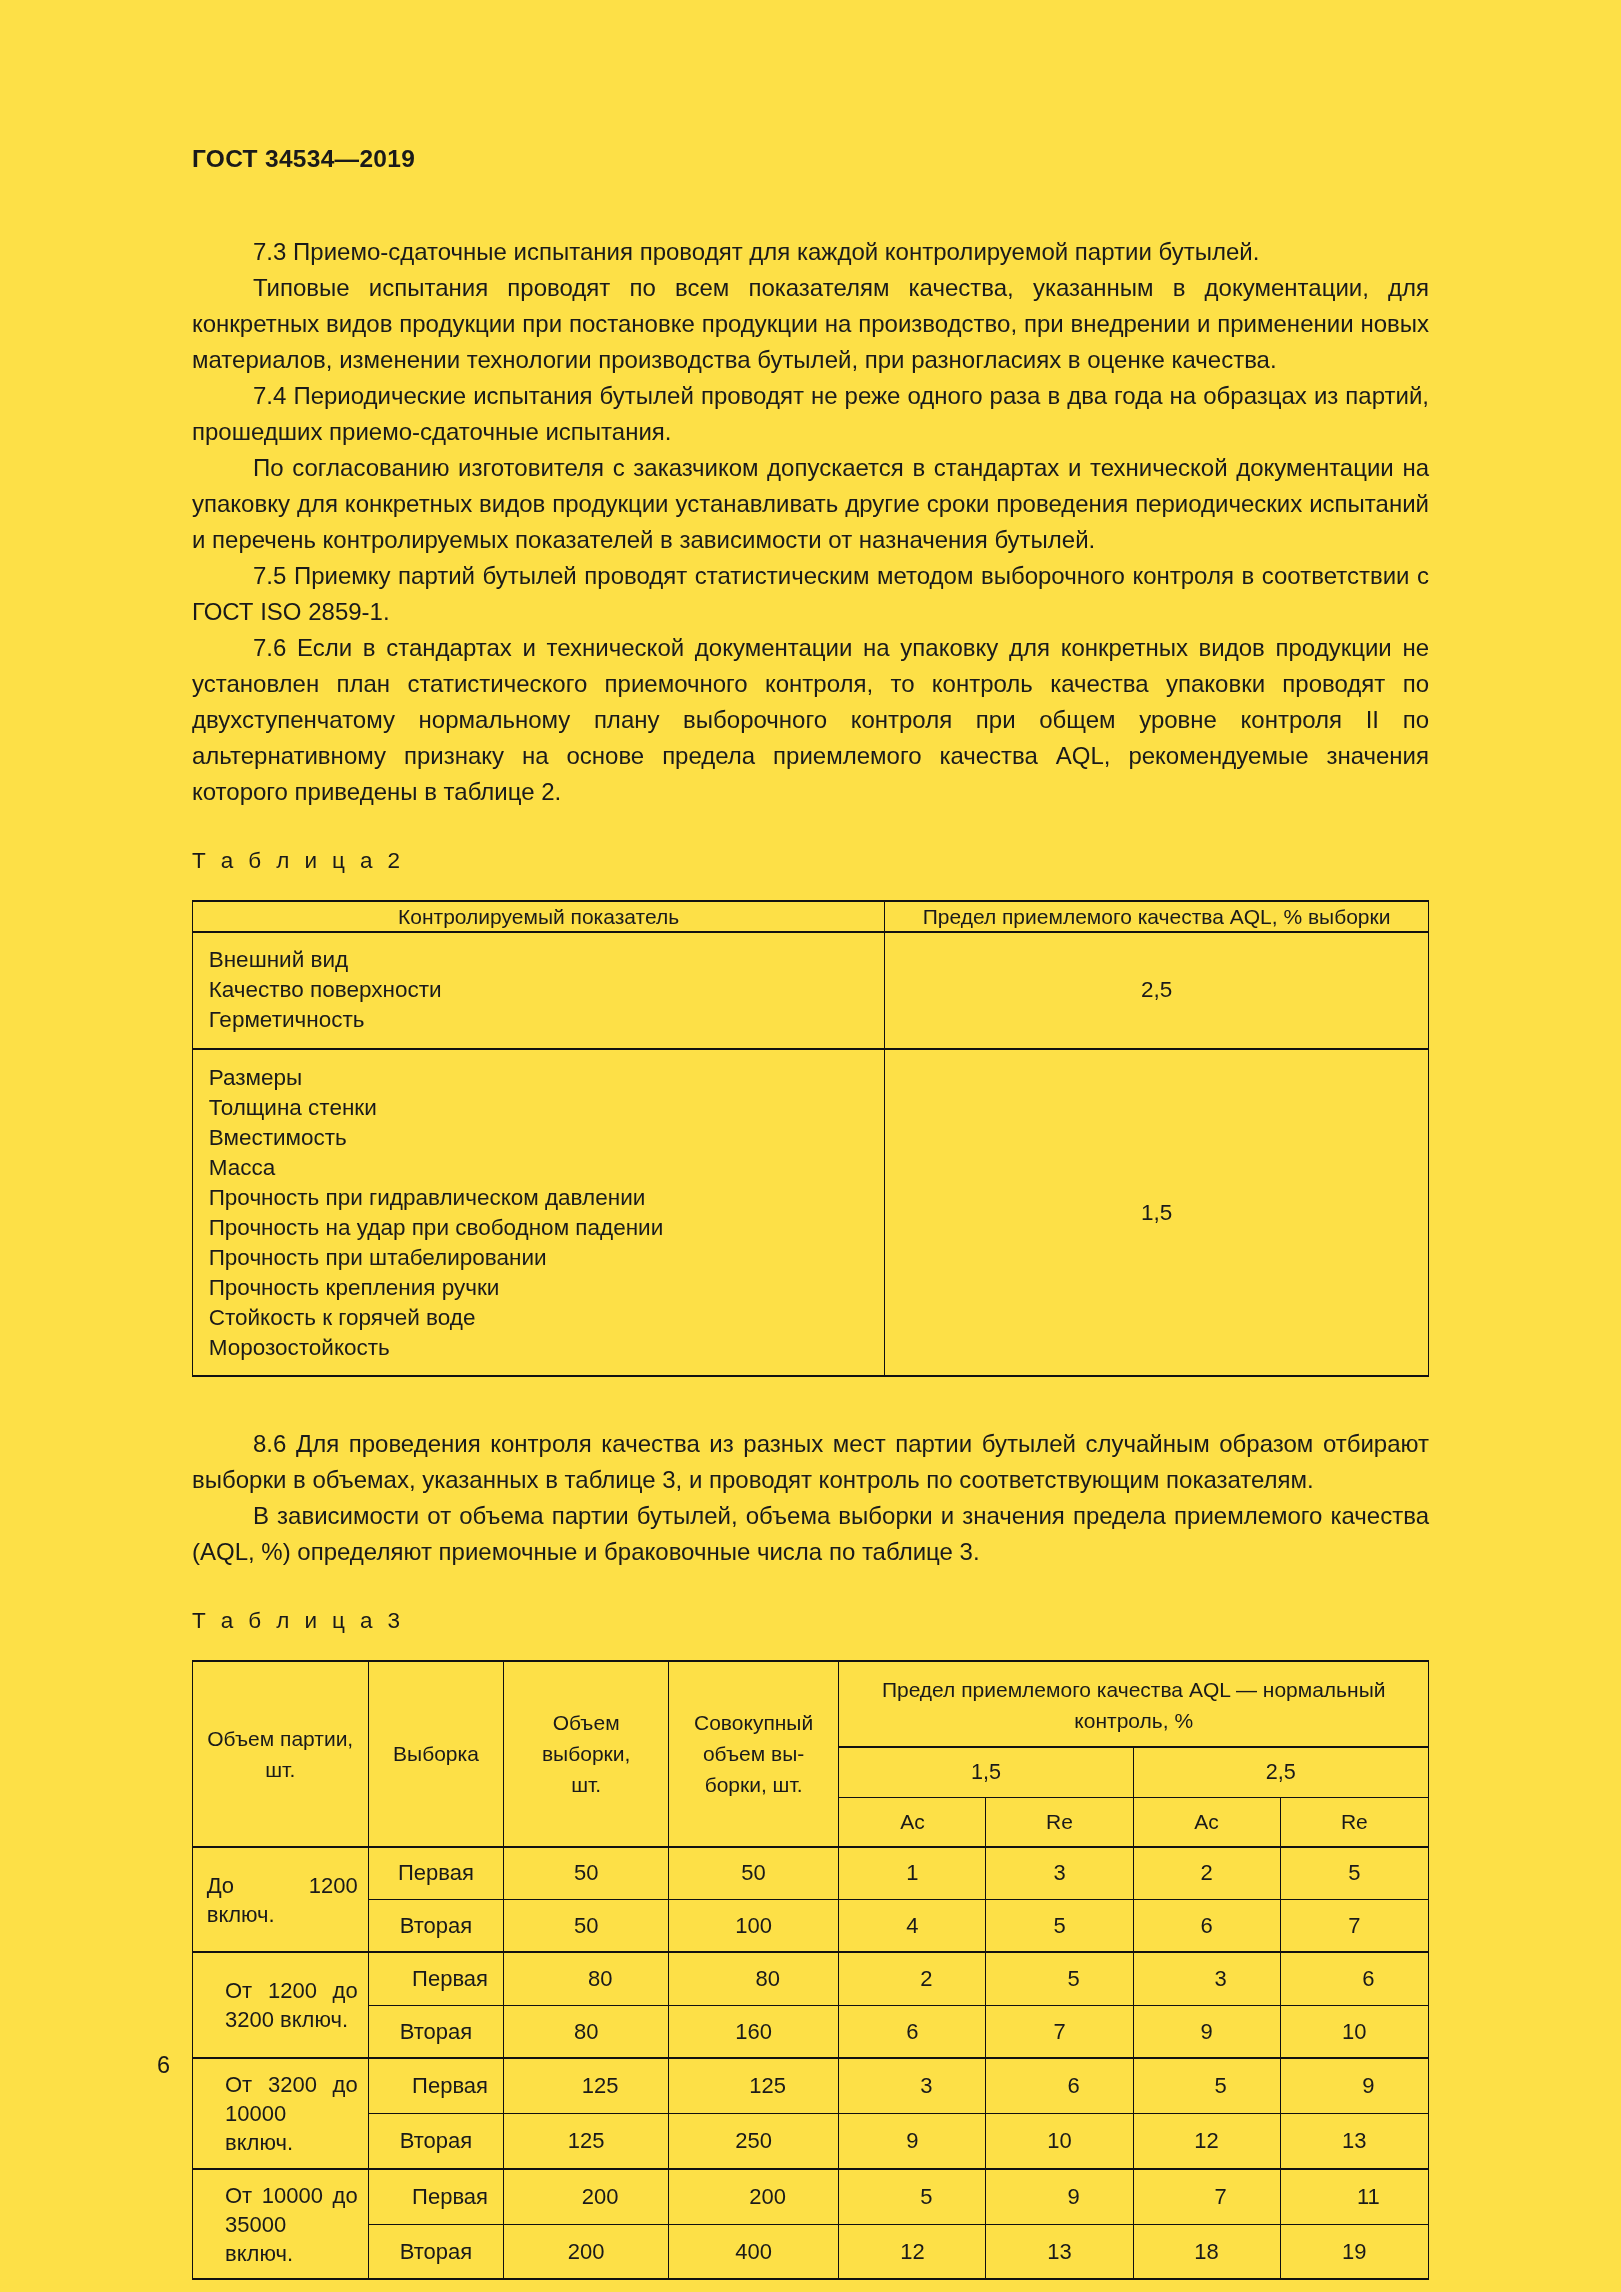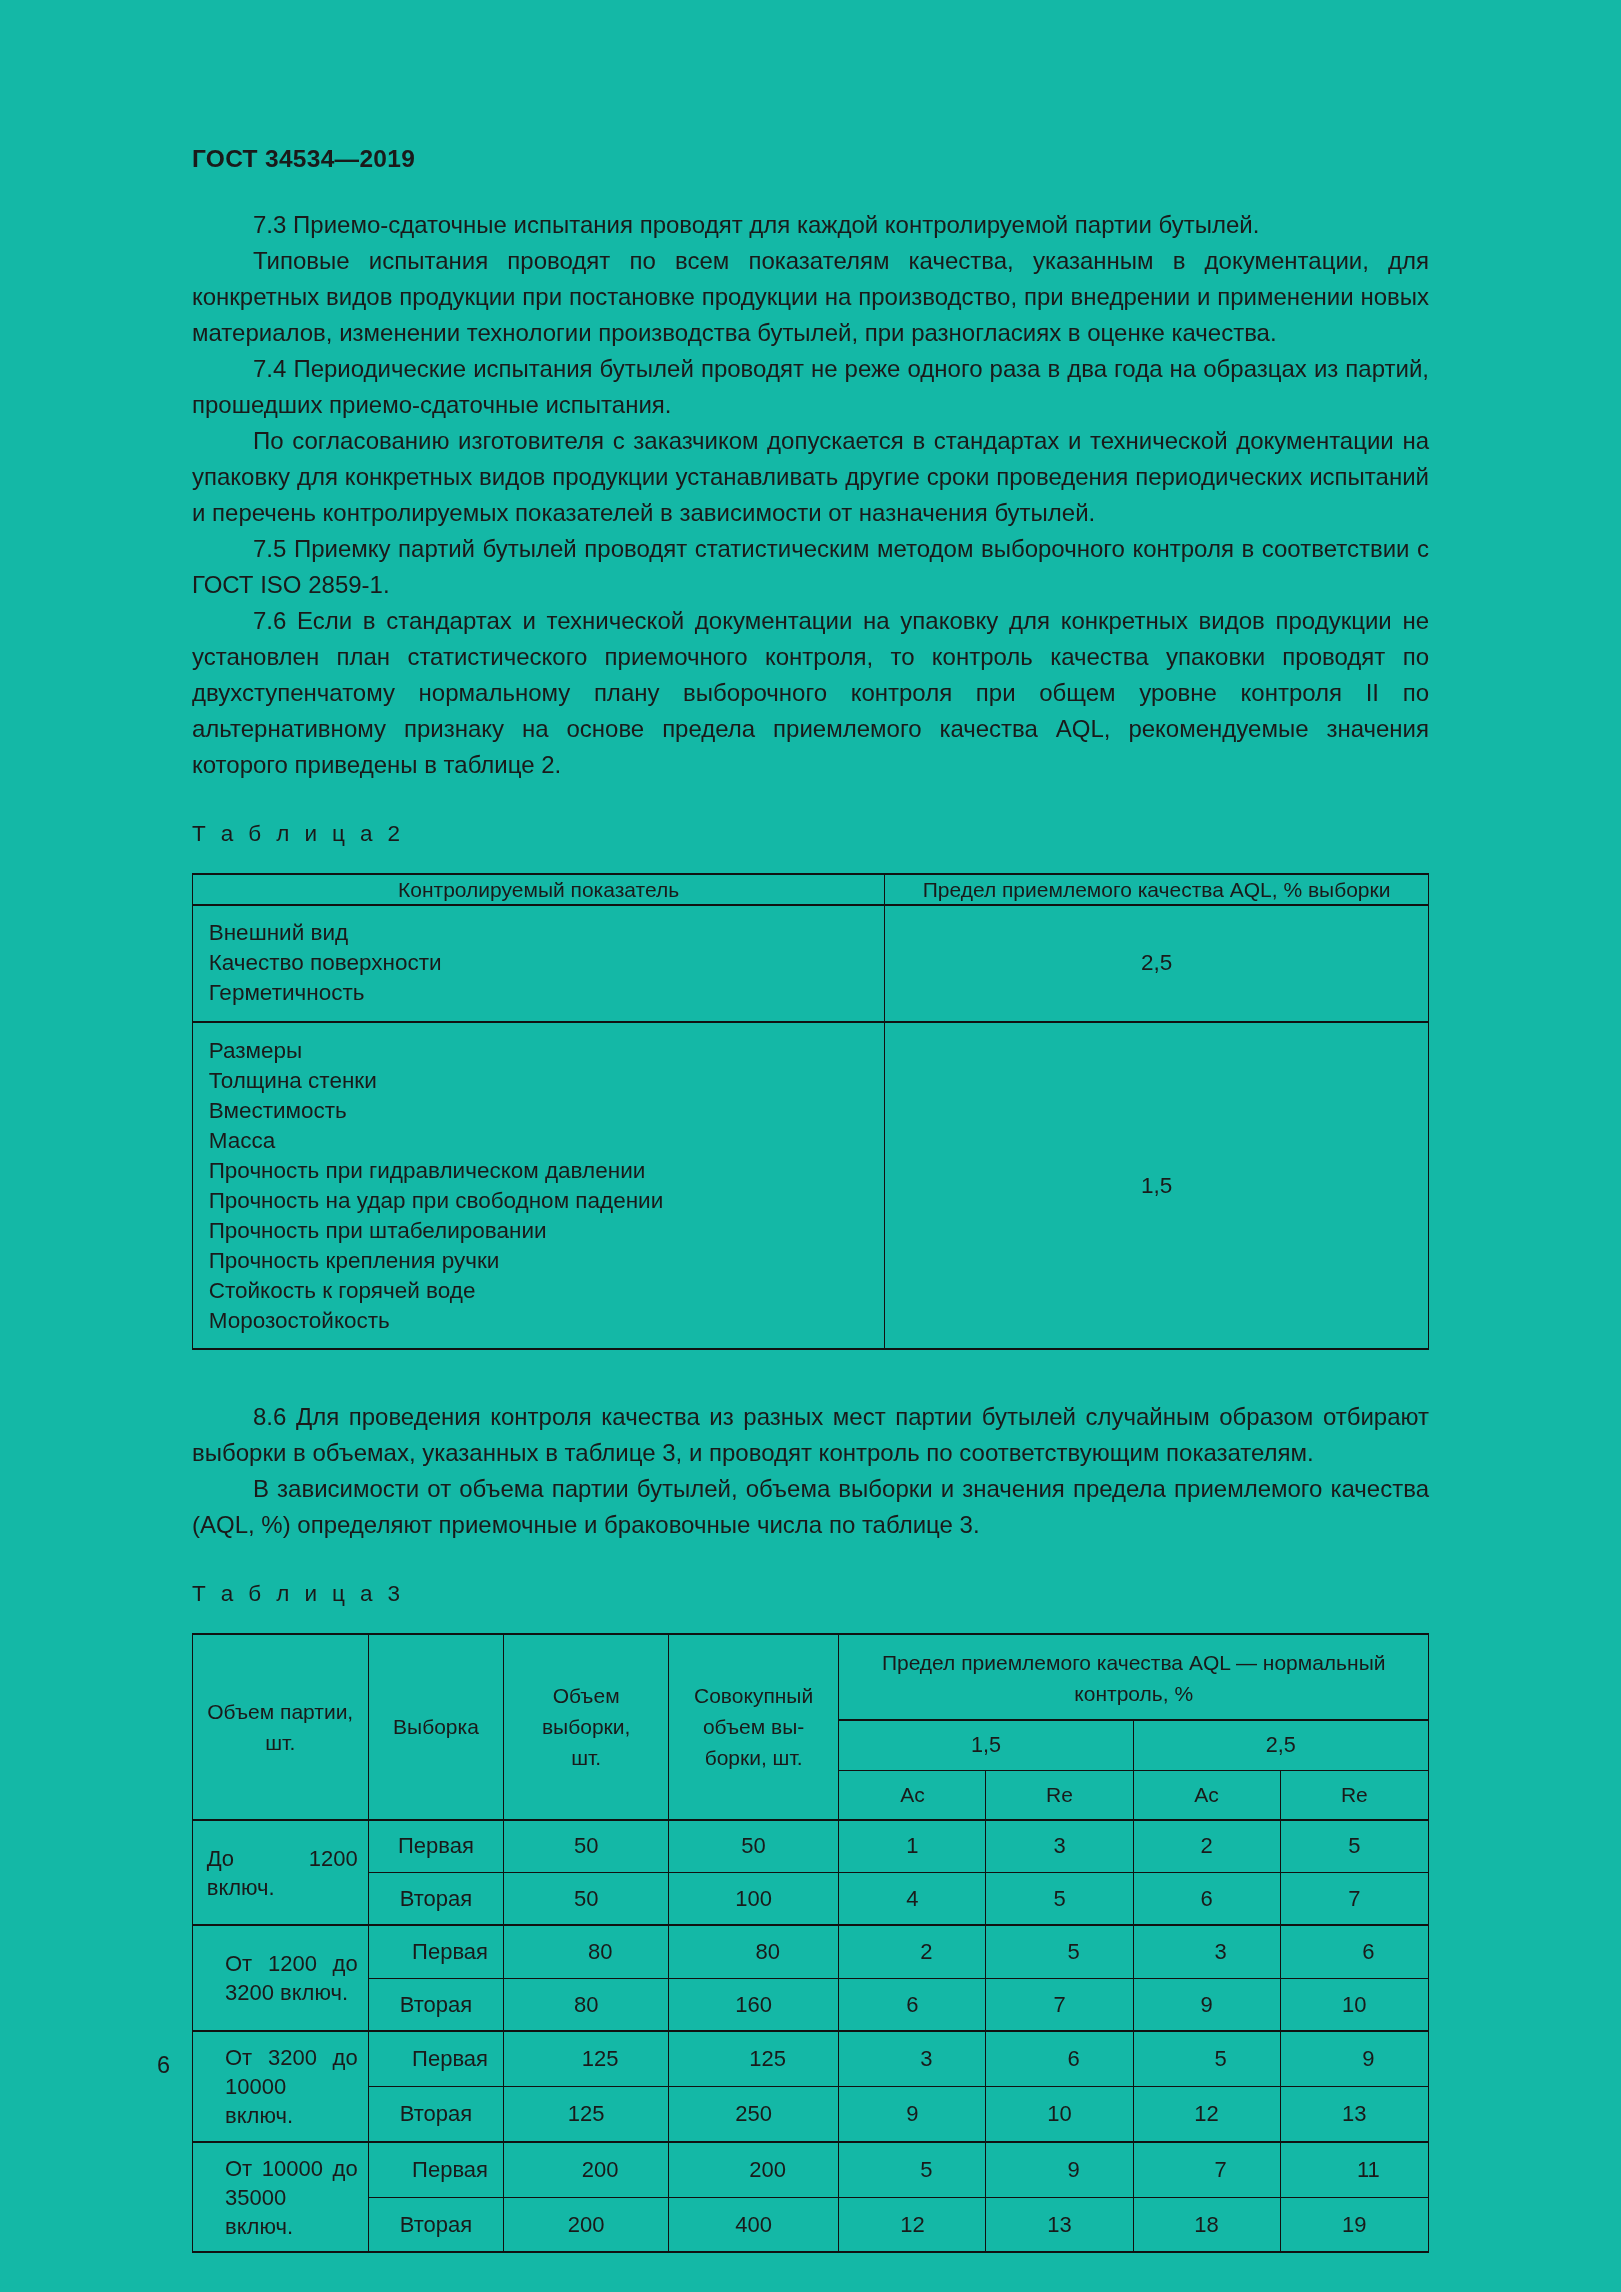--- a/index.html
+++ b/index.html
@@ -4,21 +4,21 @@
 <style>
   html, body {
     margin: 0;
     padding: 0;
     background: #ffffff;
   }
   .page {
     position: relative;
     width: 1621px;
     height: 2293px;
-    background: #14b8a6;
+    background: #fde047;
     font-family: "Liberation Sans", sans-serif;
     color: #1a1a1a;
     box-sizing: border-box;
     overflow: hidden;
   }
 
   
   .doc-header {
     position: absolute;
     left: 192px;
@@ -26,21 +26,21 @@
     font-size: 24.5px;
     font-weight: bold;
     letter-spacing: 0.3px;
     white-space: nowrap;
   }
 
   
   .content {
     position: absolute;
     left: 192px;
-    top: 207px;
+    top: 234px;
     width: 1237px;
   }
 
   p.body {
     margin: 0;
     font-size: 24px;
     line-height: 36px;
     text-align: justify;
     text-justify: inter-word;
     text-indent: 61px;

